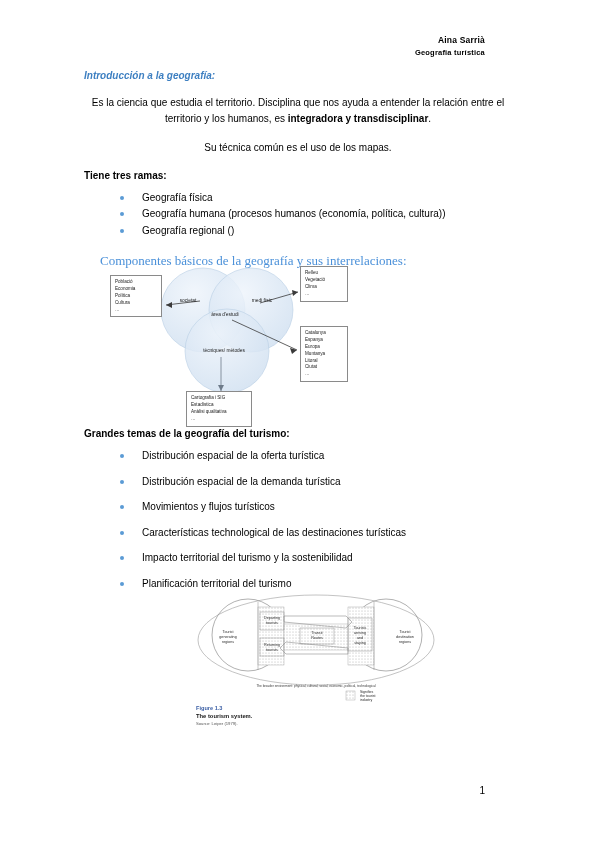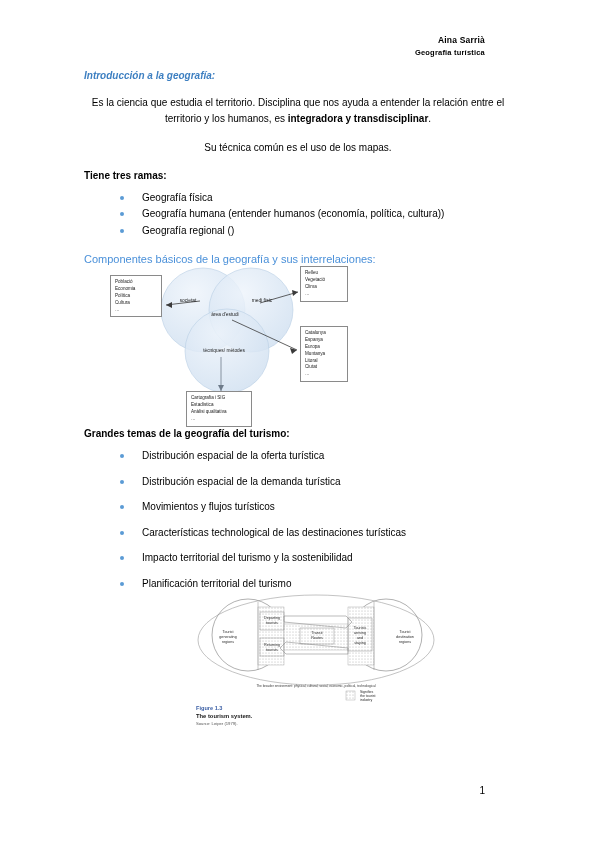--- a/index.html
+++ b/index.html
@@ -47,22 +47,23 @@
   }
   .heading-blue {
     color: #3d7fc1;
     font-style: italic;
     font-weight: bold;
     font-size: 10px;
     margin: 0 0 14px 0;
   }
   .heading-blue2 {
     color: #4a90d9;
-    font-size: 11px;
-    margin: 16px 0 10px 0;
+    font-size: 13px;
+    margin: 16px 0 10px 16px;
+    font-family: Liberation Serif, serif;
   }
   p.para {
     font-size: 10px;
     line-height: 1.62;
     margin: 0 0 13px 0;
     text-align: center;
   }
   .b { font-weight: bold; }
   .bold-line {
     font-size: 10px;
@@ -183,21 +184,21 @@
     <div class="heading-blue">Introducción a la geografía:</div>
 
     <p class="para"><span>Es la ciencia que estudia el territorio. Disciplina que nos ayuda a entender la relación entre el territorio y los humanos, es </span><span class="b">integradora y transdisciplinar</span><span>.</span></p>
 
     <p class="para">Su técnica común es el uso de los mapas.</p>
 
     <div class="bold-line">Tiene tres ramas:</div>
 
     <ul class="bullets">
       <li>Geografía física</li>
-      <li>Geografía humana (entender humanos (economía, política, cultura))</li>
+      <li>Geografía humana (procesos humanos (economía, política, cultura))</li>
       <li>Geografía regional ()</li>
     </ul>
 
     <div class="heading-blue2">Componentes básicos de la geografía y sus interrelaciones:</div>
   </div>
 
   <div class="venn-wrap">
     <svg class="venn-svg" width="250" height="175" viewBox="0 0 250 175">
       <defs>
         <radialGradient id="cg" cx="40%" cy="30%" r="75%">

